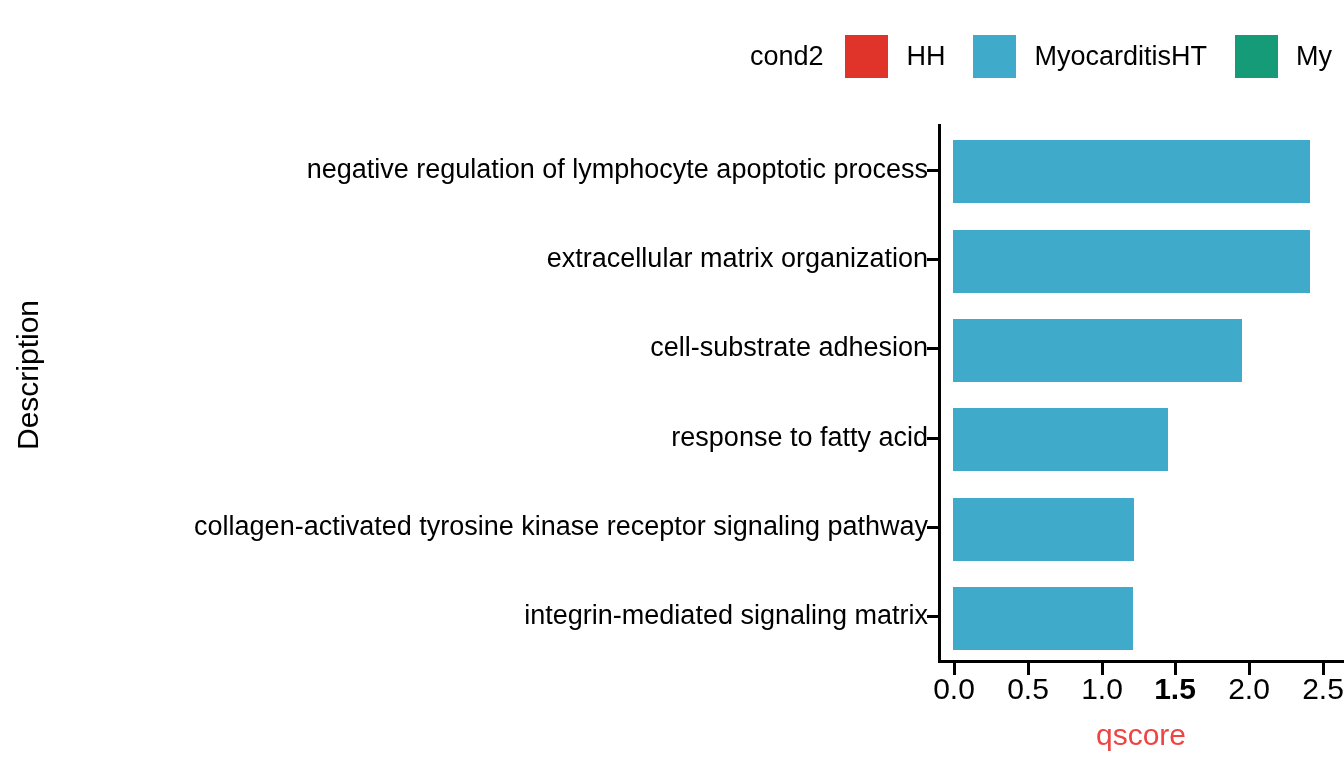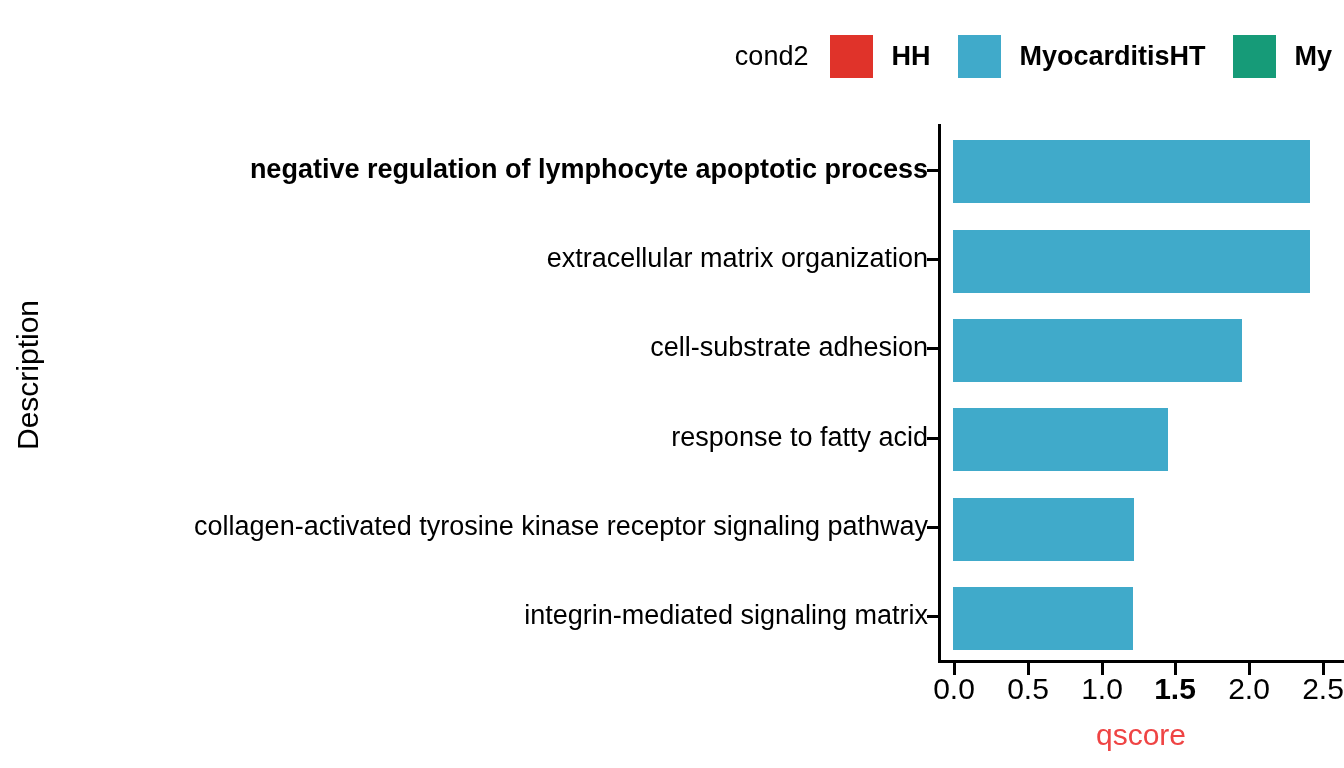--- a/index.html
+++ b/index.html
@@ -56,21 +56,20 @@
     height: 43px;
     display: block;
     flex: 0 0 auto;
   }
   .legend-label {
     font-size: 27px;
     line-height: 27px;
     color: #000000;
     margin-left: 18px;
     white-space: nowrap;
-    font-weight: bold;
   }
 
   
   .panel {
     position: absolute;
     left: 938px;
     top: 124px;
     width: 406px;   
     height: 536px;
   }
@@ -186,21 +185,21 @@
       <span class="legend-label">MyocarditisHT</span>
     </span>
 
     <span class="legend-item">
       <span class="legend-swatch" style="background: rgb(22, 155, 120);"></span>
       <span class="legend-label">My</span>
     </span>
   </div>
 
   <div class="ylabels">
-    <div class="ylabel" style="top: 32px; font-weight: bold;">negative regulation of lymphocyte apoptotic process</div>
+    <div class="ylabel" style="top: 32px;">negative regulation of lymphocyte apoptotic process</div>
     <div class="ylabel" style="top: 121px;">extracellular matrix organization</div>
     <div class="ylabel" style="top: 210px;">cell-substrate adhesion</div>
     <div class="ylabel" style="top: 389px;">collagen-activated tyrosine kinase receptor signaling pathway</div>
     <div class="ylabel" style="top: 300px;">response to fatty acid</div>
     <div class="ylabel" style="top: 478px;">integrin-mediated signaling matrix</div>
   </div>
 
   <div class="panel">
     <div class="axis-y-line"></div>
     <div class="axis-x-line"></div>

